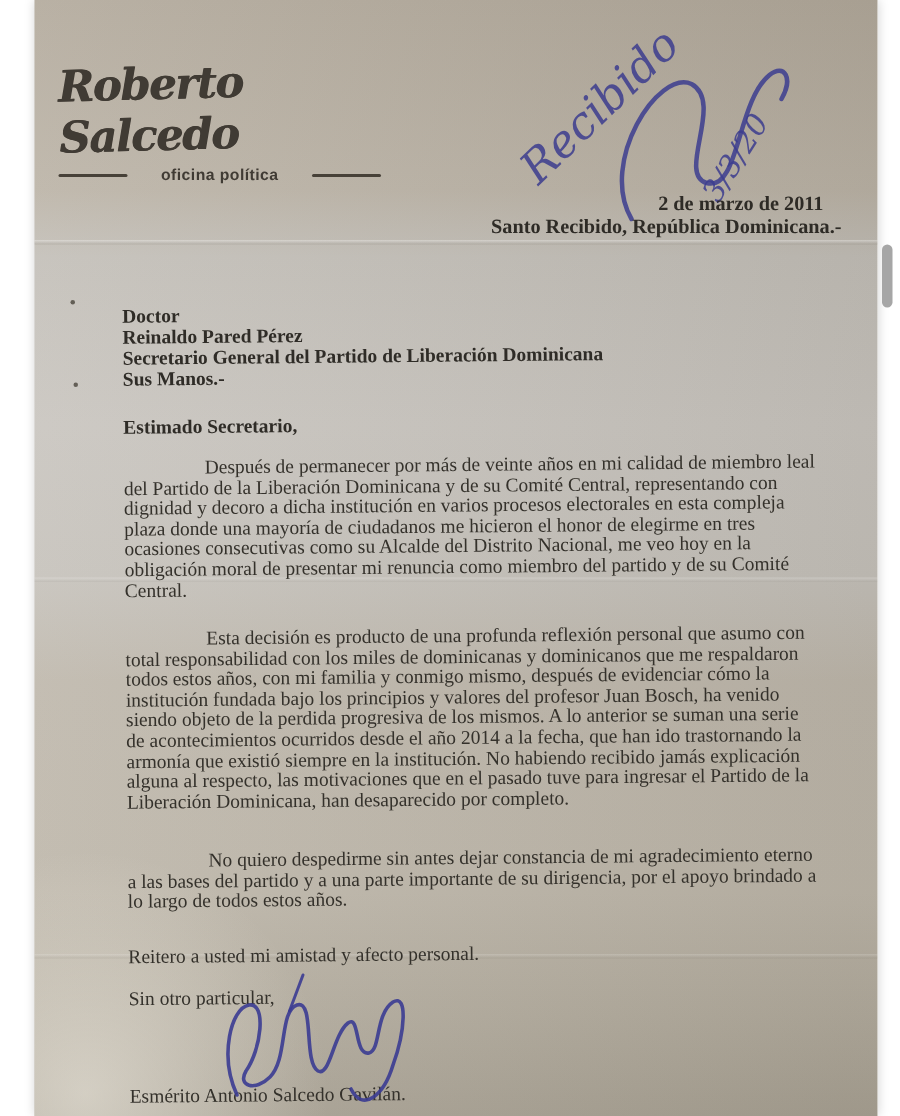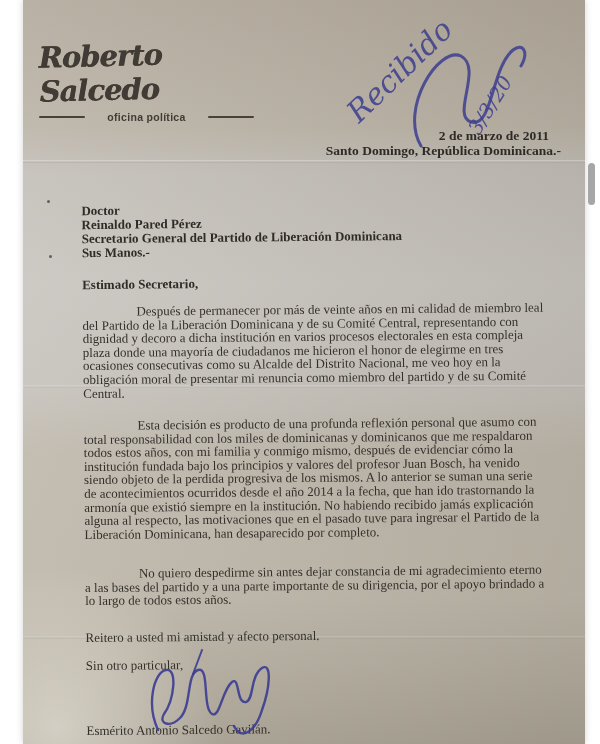--- a/index.html
+++ b/index.html
@@ -77,21 +77,21 @@
     <svg class="note-svg" width="235" height="155" viewBox="0 0 235 155">
       <g fill="#3c3d8f" opacity="0.85">
         <text transform="translate(16,120) rotate(-44)" font-family="DejaVu Serif, serif" font-style="italic" font-size="30">Recibido</text>
         <text transform="translate(136,132) rotate(-58)" font-family="DejaVu Serif, serif" font-style="italic" font-size="20">3/3/20</text>
       </g>
       <path d="M78,142 C56,104 96,42 118,52 C140,64 108,112 128,118 C150,124 148,64 170,46 C180,38 186,48 178,62" fill="none" stroke="#3c3d8f" stroke-width="3" stroke-linecap="round" opacity="0.85"></path>
     </svg>
 
     <div class="dateblock">
       <div class="dateline">2 de marzo de 2011</div>
-      <div>Santo Domingo, República Dominicana.-</div>
+      <div>Santo Recibido, República Dominicana.-</div>
     </div>
 
     <div class="bodytext">
       <div class="block recipient">
         <div>Doctor</div>
         <div>Reinaldo Pared Pérez</div>
         <div>Secretario General del Partido de Liberación Dominicana</div>
         <div>Sus Manos.-</div>
       </div>
 

